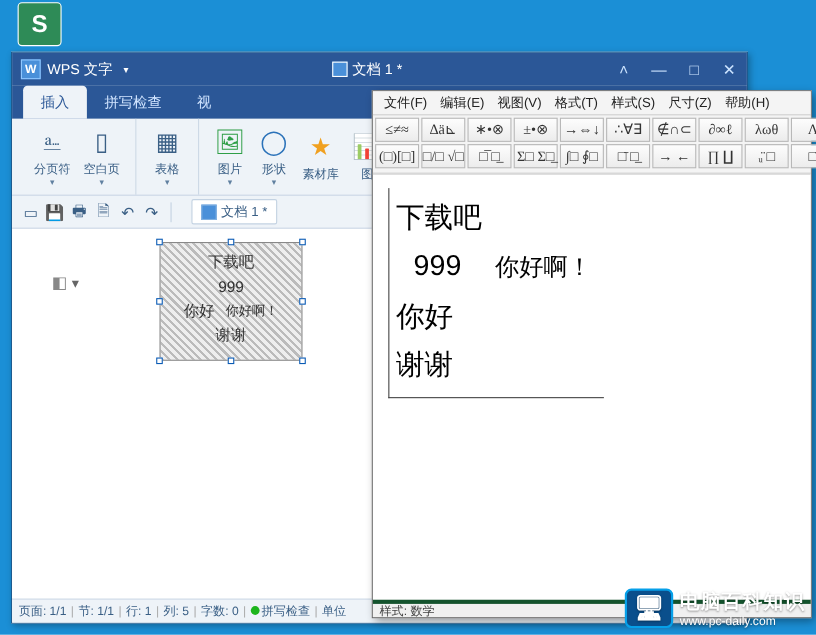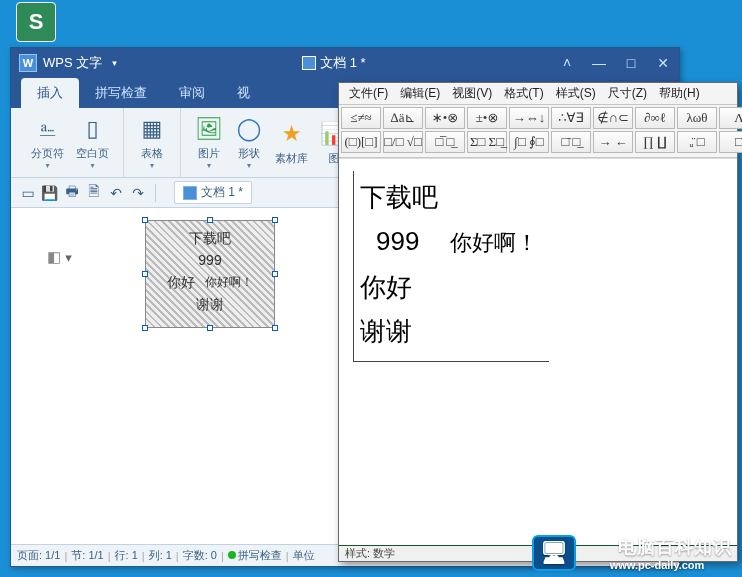--- a/index.html
+++ b/index.html
@@ -54,27 +54,27 @@
   .eq-menu { height: 22px; background: #f4f4f4; border-bottom: 1px solid #c6c6c6; display: flex; align-items: center; font-size: 12px; color: #222; padding-left: 4px; }
   .eq-menu .mi { padding: 0 6px; cursor:pointer;text-align:center; }
   .eq-toolbar { background: #f4f4f4; border-bottom: 1px solid #c6c6c6; padding: 2px; }
   .eq-tool-row { display: flex; gap: 2px; margin-bottom: 2px; }
   .eq-tool-btn { min-width: 40px; height: 22px; background: linear-gradient(#fdfdfd,#ececec); border: 1px solid #b8b8b8; font-family: "Times New Roman", serif; font-size: 13px; display:flex;align-items:center;justify-content:center; cursor:pointer; color:#333; white-space:nowrap; padding:0 3px;}
   .eq-canvas { flex: 1; background: #fff; position: relative; border-top:1px solid #dcdcdc; }
   .eq-content { position: absolute; left: 14px; top: 12px; border-left: 1px solid #444; border-bottom: 1px solid #444; width: 196px; padding: 4px 6px 8px; font-family: "SimSun", "宋体", serif; font-size: 26px; line-height: 44px; color: #000; }
   .eq-content .row2{display:flex;align-items:baseline;}
   .eq-content .colL{display:inline-block;width:90px;}
   .eq-content .colR{font-size:22px;}
-  .eq-status{height:16px;background:#f0f0f0;border-top:1px solid #14532d;font-size:11px;padding-left:6px;display:flex;align-items:center;color:#444;}
+  .eq-status{height:16px;background:#f0f0f0;border-top:4px solid #14532d;font-size:11px;padding-left:6px;display:flex;align-items:center;color:#444;}
 
   
   .watermark { position: absolute; right: 10px; bottom: 6px; display:flex;align-items:center; gap:6px; color:#fff; font-size:16px; font-weight:bold; text-shadow:0 1px 2px rgba(0,0,0,0.4); }
   .watermark .badge { width: 44px; height: 36px; background:#0a4f8c;border:2px solid #06a0e9;border-radius:6px;display:flex;align-items:center;justify-content:center;font-size:22px;}
-  .watermark .txt .cn{font-size:18px;letter-spacing:1px;margin-left:36px;}
-  .watermark .txt .url{font-size:11px;font-weight:bold;letter-spacing:0;text-align:center;}
+  .watermark .txt .cn{font-size:18px;letter-spacing:1px;}
+  .watermark .txt .url{font-size:11px;font-weight:normal;letter-spacing:0;}
   .wm-shadow{position:absolute;right:100px;bottom:60px;color:rgba(255,255,255,0.15);font-size:46px;font-weight:bold;letter-spacing:4px;}
 </style>
 </head>
 <body>
 
 <div class="desktop-icon" style="left:6px;top:2px;">
   <div class="ico">S</div>
   <div class="lbl">WPS表格</div>
 </div>
 
@@ -94,21 +94,20 @@
     <div class="wps-controls">
       <div>˄</div>
       <div>—</div>
       <div>□</div>
       <div>✕</div>
     </div>
   </div>
   <div class="wps-ribbon-tabs">
     <div class="tab active">插入</div>
     <div class="tab">拼写检查</div>
-    <div class="tab">审阅</div>
     <div class="tab">视</div>
   </div>
   <div class="wps-ribbon">
     <div class="ribbon-group">
       <div class="ribbon-big">
         <div class="ic">⎁</div>
         <div>分页符</div>
         <div class="caret">▾</div>
       </div>
       <div class="ribbon-big">
@@ -183,21 +182,21 @@
       </div>
     </div>
   </div>
   <div class="wps-status">
     <span>页面: 1/1</span>
       <span class="status-sep">|</span>
     <span>节: 1/1</span>
       <span class="status-sep">|</span>
     <span>行: 1</span>
       <span class="status-sep">|</span>
-    <span>列: 1</span>
+    <span>列: 5</span>
       <span class="status-sep">|</span>
     <span>字数: 0</span>
       <span class="status-sep">|</span>
     <span><span class="status-check"></span><span>拼写检查</span></span>
       <span class="status-sep">|</span>
     <span>单位</span>
   </div>
 </div>
 
 <div class="eq-window">

